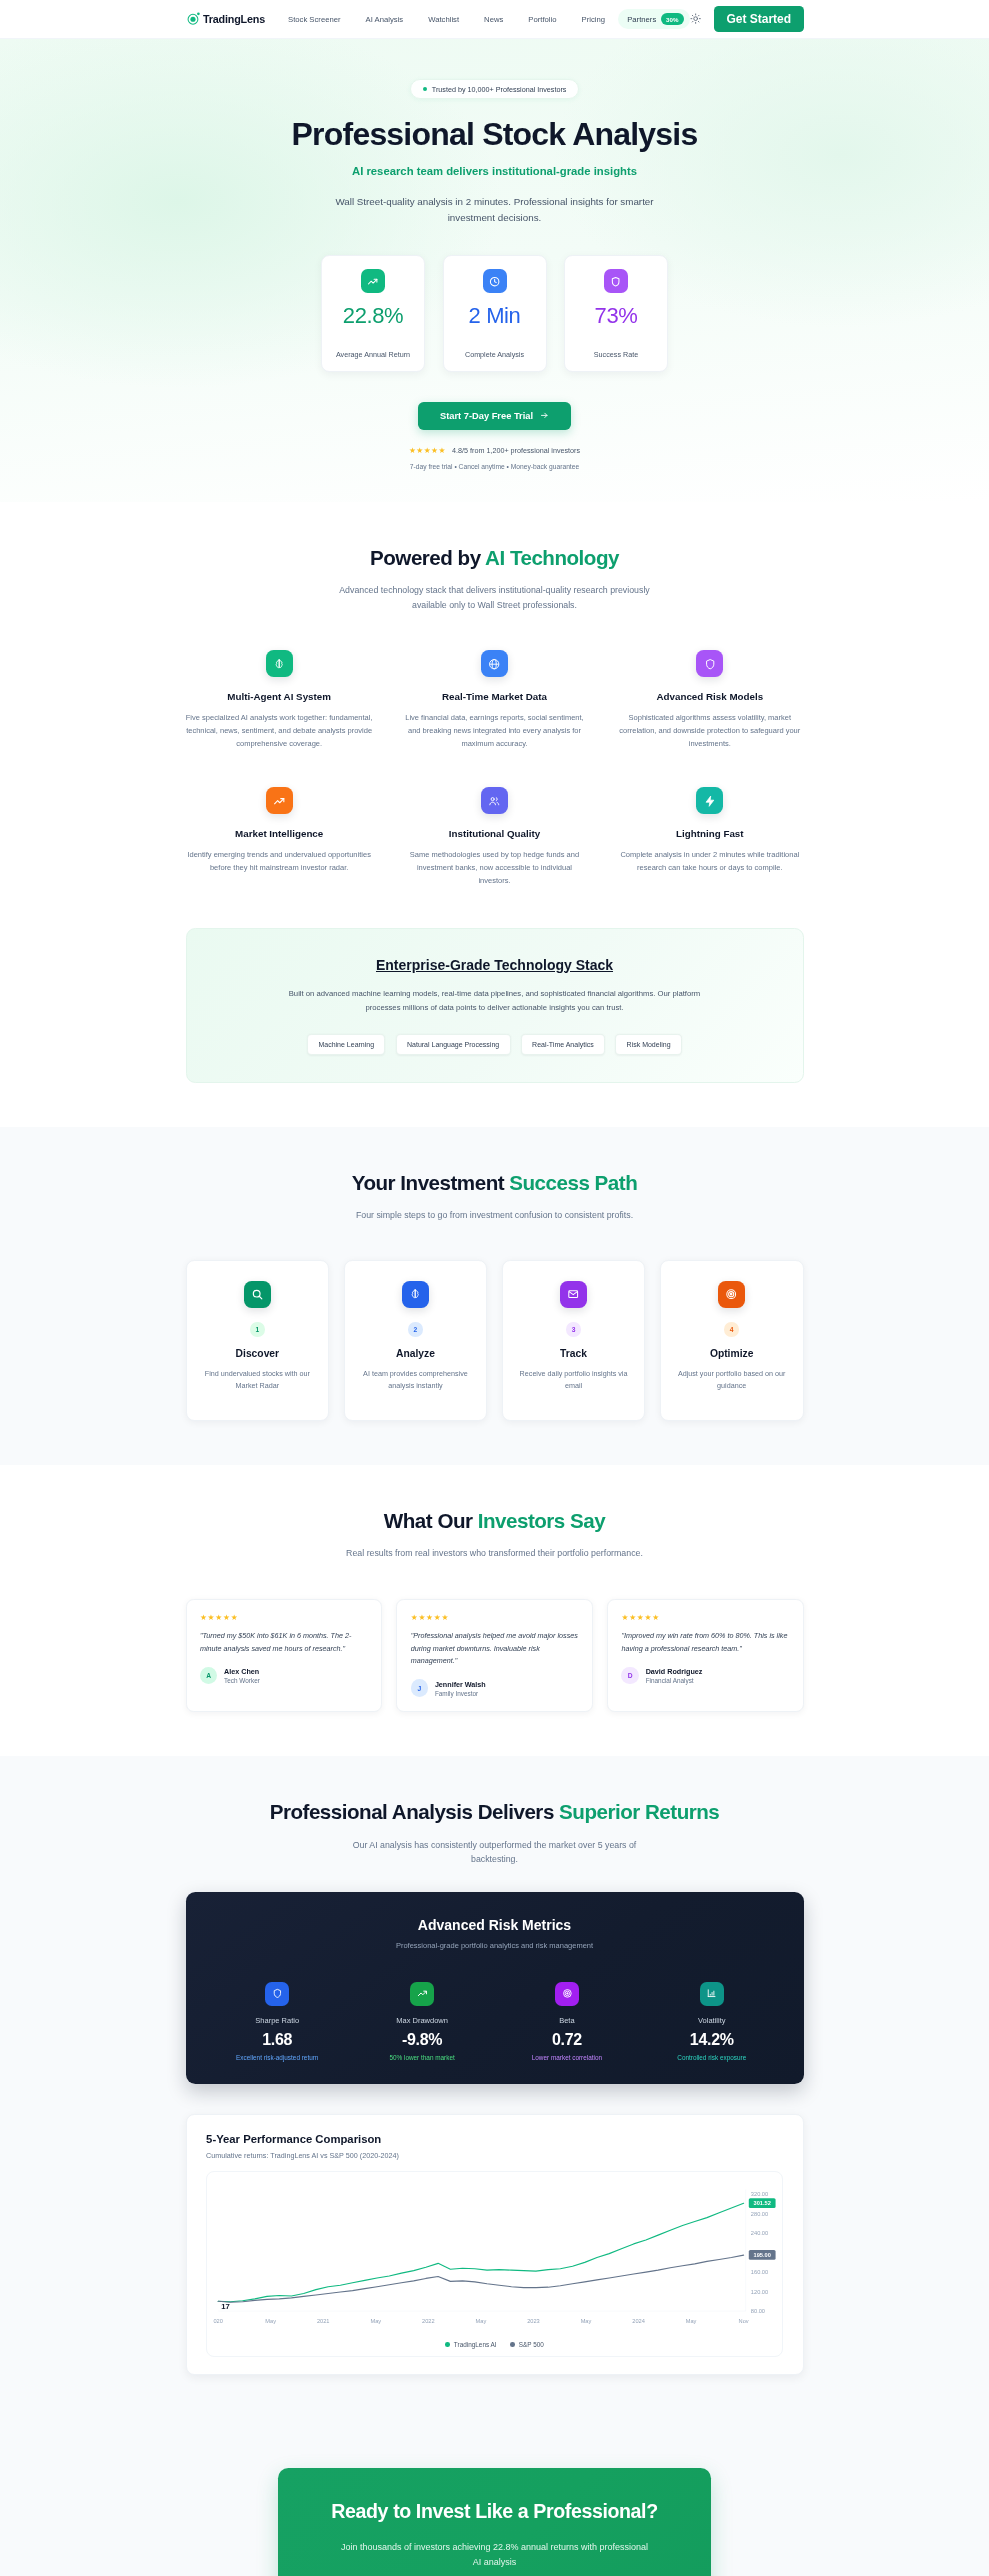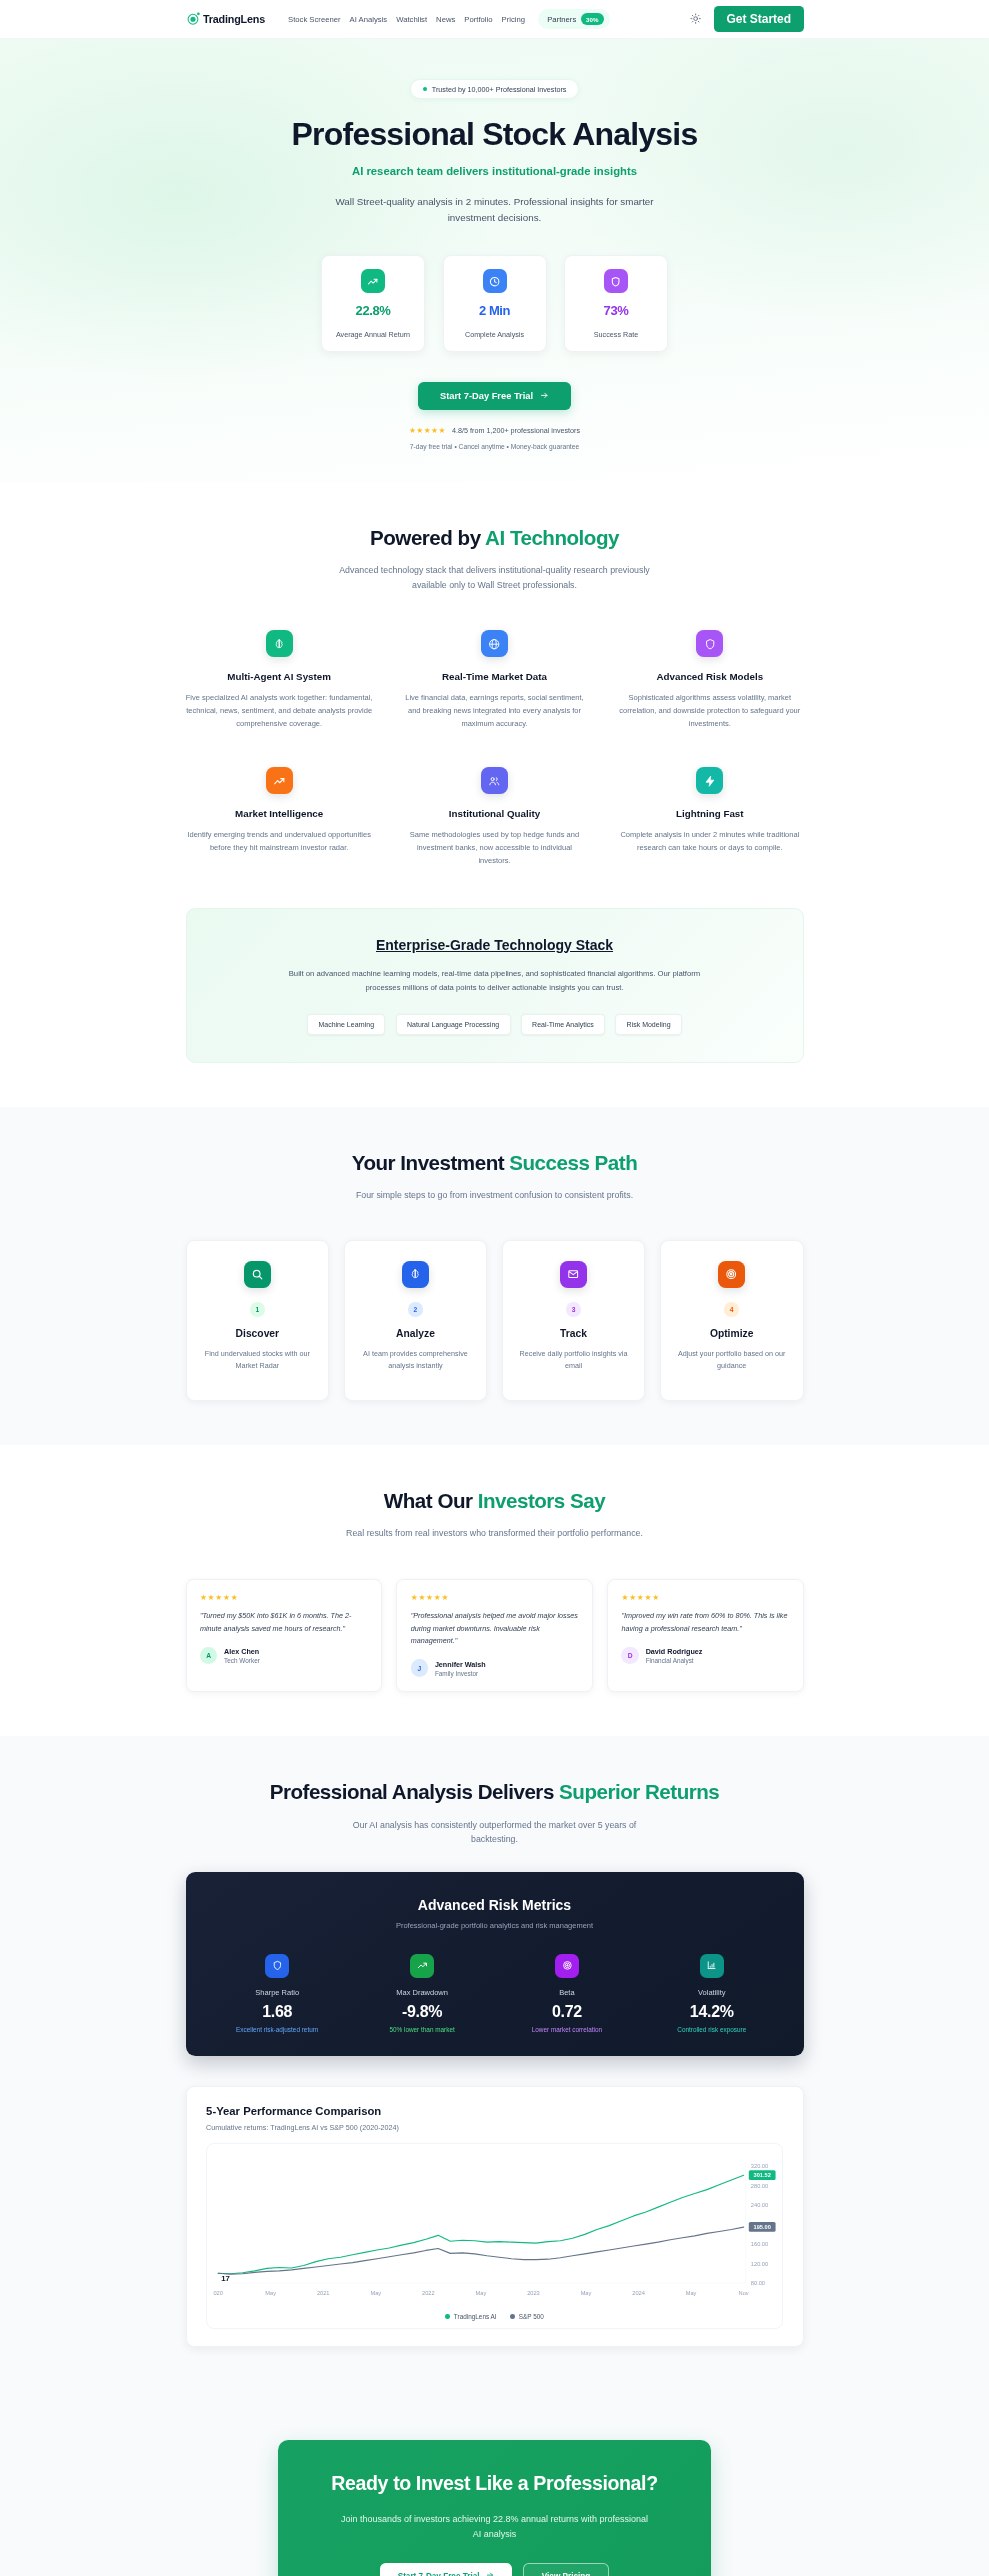--- a/index.html
+++ b/index.html
@@ -19,21 +19,21 @@
     border-bottom:0.5px solid #f1f5f9;
     position:relative; z-index:50;
   }
   .nav-inner {
     width:618px; margin:0 auto;
     display:flex; align-items:center; gap:0;
   }
   .brand { display:flex; align-items:center; gap:2px; margin-right:23px; }
   .brand-mark { width:15.5px; height:15.5px; position:relative; }
   .brand-name { font-size:10.8px; font-weight:bold; color:#0f172a; letter-spacing:-0.2px; }
-  .nav-links { display:flex; align-items:center; gap:9px; }
+  .nav-links { display:flex; align-items:center; gap:25px; }
   .nav-link { font-size:7.7px; color:#475569; cursor:pointer; white-space:nowrap; }
   .partners-pill {
     display:flex; align-items:center; gap:4.6px;
     background:#ecfdf5; border-radius:515px;
     padding:4.6px 6.7px 4.6px 8.8px; margin-left:13.4px; cursor:pointer;
   }
   .partners-pill .lbl { font-size:7.7px; color:#334155; }
   .partners-badge {
     background:#10b981; color:#fff; font-size:6.2px; font-weight:bold;
     border-radius:515px; padding:2.1px 5.2px;
@@ -77,21 +77,21 @@
   .stat-row { display:flex; justify-content:center; gap:17.5px; margin-bottom:30px; }
   .stat-card {
     background:#fff; border:0.5px solid #eef2f6; border-radius:8.2px;
     box-shadow:0 2.1px 8.2px rgba(15,23,42,.05);
     width:104px; padding:13.4px 8.2px 12.4px;
   }
   .stat-ico {
     width:24px; height:24px; border-radius:6.7px; margin:0 auto 9.3px;
     display:flex; align-items:center; justify-content:center;
   }
-  .stat-val { font-size:13px; font-weight:bold; margin-bottom:12px; letter-spacing:-0.4px; }
+  .stat-val { font-size:22px; font-weight:normal; margin-bottom:21px; letter-spacing:-0.4px; }
   .stat-lbl { font-size:7.2px; color:#475569; }
   .btn-trial-hero {
     background:#0d9f6e; color:#fff; border:none; border-radius:5.7px;
     font-size:9.3px; font-weight:bold; padding:8.8px 21.6px; cursor:pointer;
     display:inline-flex; align-items:center; gap:7.2px;
     box-shadow:0 3.1px 9.3px rgba(13,159,110,.25);
   }
   .rating-row {
     margin-top:15.5px; display:flex; align-items:center; justify-content:center; gap:6.2px;
   }
@@ -183,21 +183,21 @@
   .test-name { font-size:7.2px; font-weight:bold; color:#0f172a; }
   .test-role { font-size:6.4px; color:#64748b; margin-top:1px; }
 
   
   .risk-panel {
     background:linear-gradient(145deg,#182136 0%, #131c2e 55%, #111a2b 100%);
     border-radius:9.3px; padding:25px 26px 23px; text-align:center;
     box-shadow:0 7.2px 19.6px rgba(15,23,42,.22);
   }
   .risk-title { font-size:14px; font-weight:bold; color:#fff; margin-bottom:8.2px; }
-  .risk-sub { font-size:7.5px; color:#94a3b8; margin-bottom:24px;text-align:center; }
+  .risk-sub { font-size:7.5px; color:#94a3b8; margin-bottom:32px;text-align:center; }
   .risk-grid { display:grid; grid-template-columns:repeat(4,1fr); gap:13.4px; }
   .risk-ico {
     width:24px; height:24px; border-radius:6.7px; margin:0 auto 10.3px;
     display:flex; align-items:center; justify-content:center;
   }
   .risk-lbl { font-size:7.5px; color:#cbd5e1; margin-bottom:6.2px; }
   .risk-val { font-size:16px; font-weight:bold; color:#fff; margin-bottom:5.2px; letter-spacing:-0.3px; }
   .risk-note { font-size:6.4px; }
 
   

